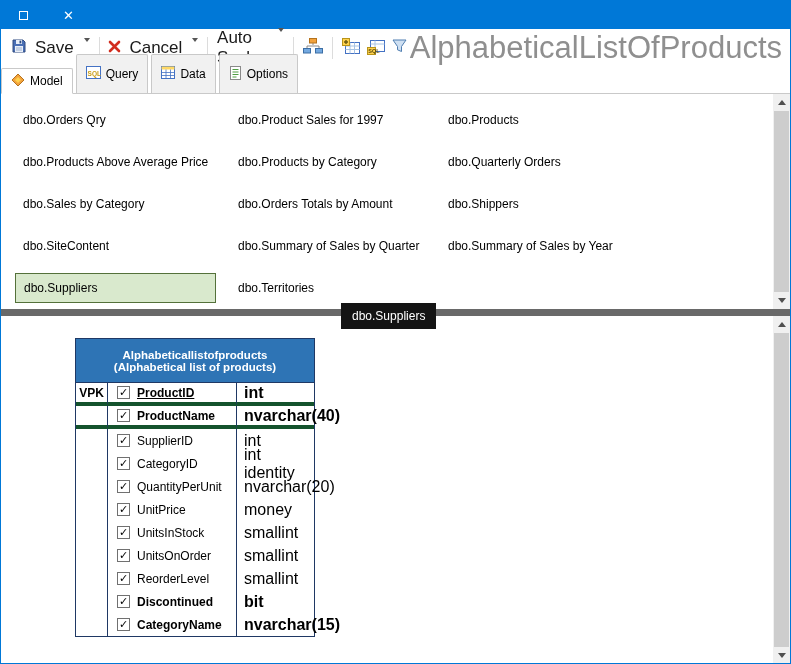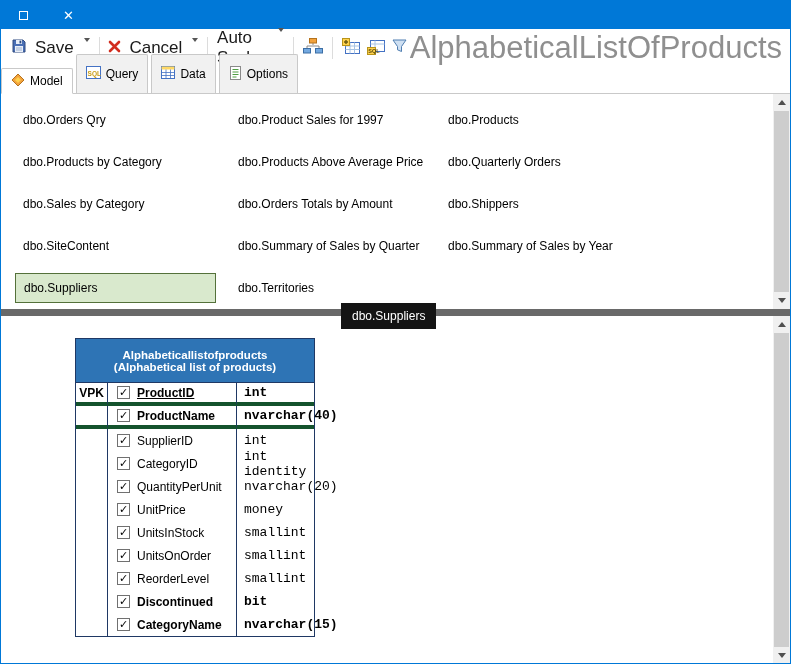--- a/index.html
+++ b/index.html
@@ -42,21 +42,21 @@
   .sarrow.down { bottom:0; }
   .sarrow.up::after { content:""; position:absolute; left:4.5px; top:6px; border-left:4px solid transparent; border-right:4px solid transparent; border-bottom:5px solid #505050; }
   .sarrow.down::after { content:""; position:absolute; left:4.5px; top:6px; border-left:4px solid transparent; border-right:4px solid transparent; border-top:5px solid #505050; }
   .sthumb { position:absolute; left:1px; width:15px; top:17px; bottom:17px; background:#cdcdcd; }
 
   .model-table { position:absolute; left:30px; top:22px; width:240px;margin-left:44px; }
   .mt-header { min-height:44px; background:#2e74b5; border:1px solid #1f3864; border-bottom:none; color:#fff; font-weight:bold; font-size:11.5px; display:flex; align-items:center; justify-content:center; text-align:center; padding:5px 9px; }
   .mt-grid { display:grid; grid-template-columns:32px 129px 77px; grid-auto-rows:23px; border:1px solid #1f3864; }
   .vcell { border-right:1px solid #1f3864; display:flex; align-items:center; justify-content:center; font-size:12px; font-weight:bold; }
   .ncell { border-right:1px solid #1f3864; display:flex; align-items:center; gap:7px; padding-left:9px; font-size:12px; }
-  .tycell { display:flex; align-items:center; padding-left:7px; font-size:13px;font-family:Liberation Mono, monospace; }
+  .tycell { display:flex; align-items:center; padding-left:7px; font-size:16px; }
   .hline { border-bottom:4px solid #14532d; }
   .cb { width:13px; height:13px; border:1px solid #707070; background:#fff; font-size:11px; line-height:11px; text-align:center; color:#000; flex:0 0 13px; }
   .b { font-weight:bold; }
   .u { text-decoration:underline; }
 </style>
 </head>
 <body>
 
 <div class="window">
 
@@ -160,22 +160,22 @@
           </svg></span>
       <span>Options</span>
     </div>
   </div>
 
   <div class="upper">
     <div class="tables-grid">
       <div class="tcell">dbo.Orders Qry</div>
       <div class="tcell">dbo.Product Sales for 1997</div>
       <div class="tcell">dbo.Products</div>
+      <div class="tcell">dbo.Products Above Average Price</div>
       <div class="tcell">dbo.Products by Category</div>
-      <div class="tcell">dbo.Products Above Average Price</div>
       <div class="tcell">dbo.Quarterly Orders</div>
       <div class="tcell">dbo.Sales by Category</div>
       <div class="tcell">dbo.Orders Totals by Amount</div>
       <div class="tcell">dbo.Shippers</div>
       <div class="tcell">dbo.SiteContent</div>
       <div class="tcell">dbo.Summary of Sales by Quarter</div>
       <div class="tcell">dbo.Summary of Sales by Year</div>
       <div class="tcell">
         <div class="sel-box">
           <span>dbo.Suppliers</span>

